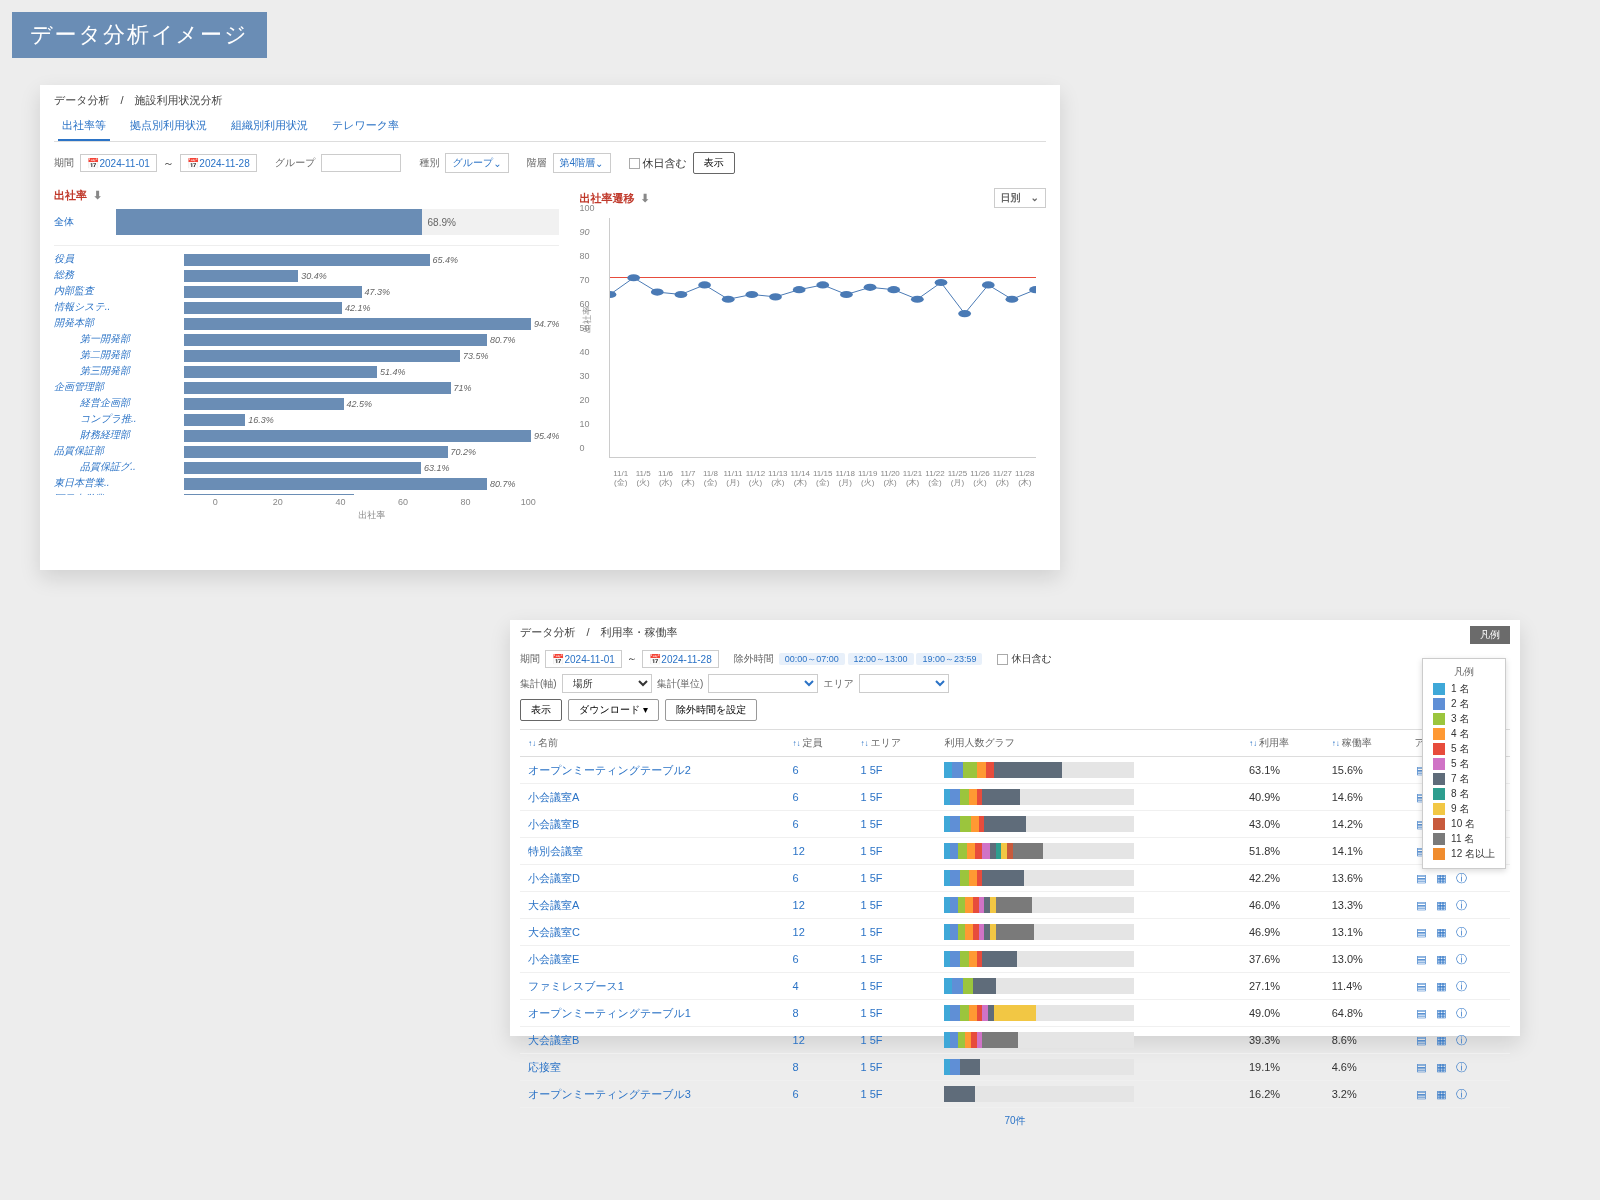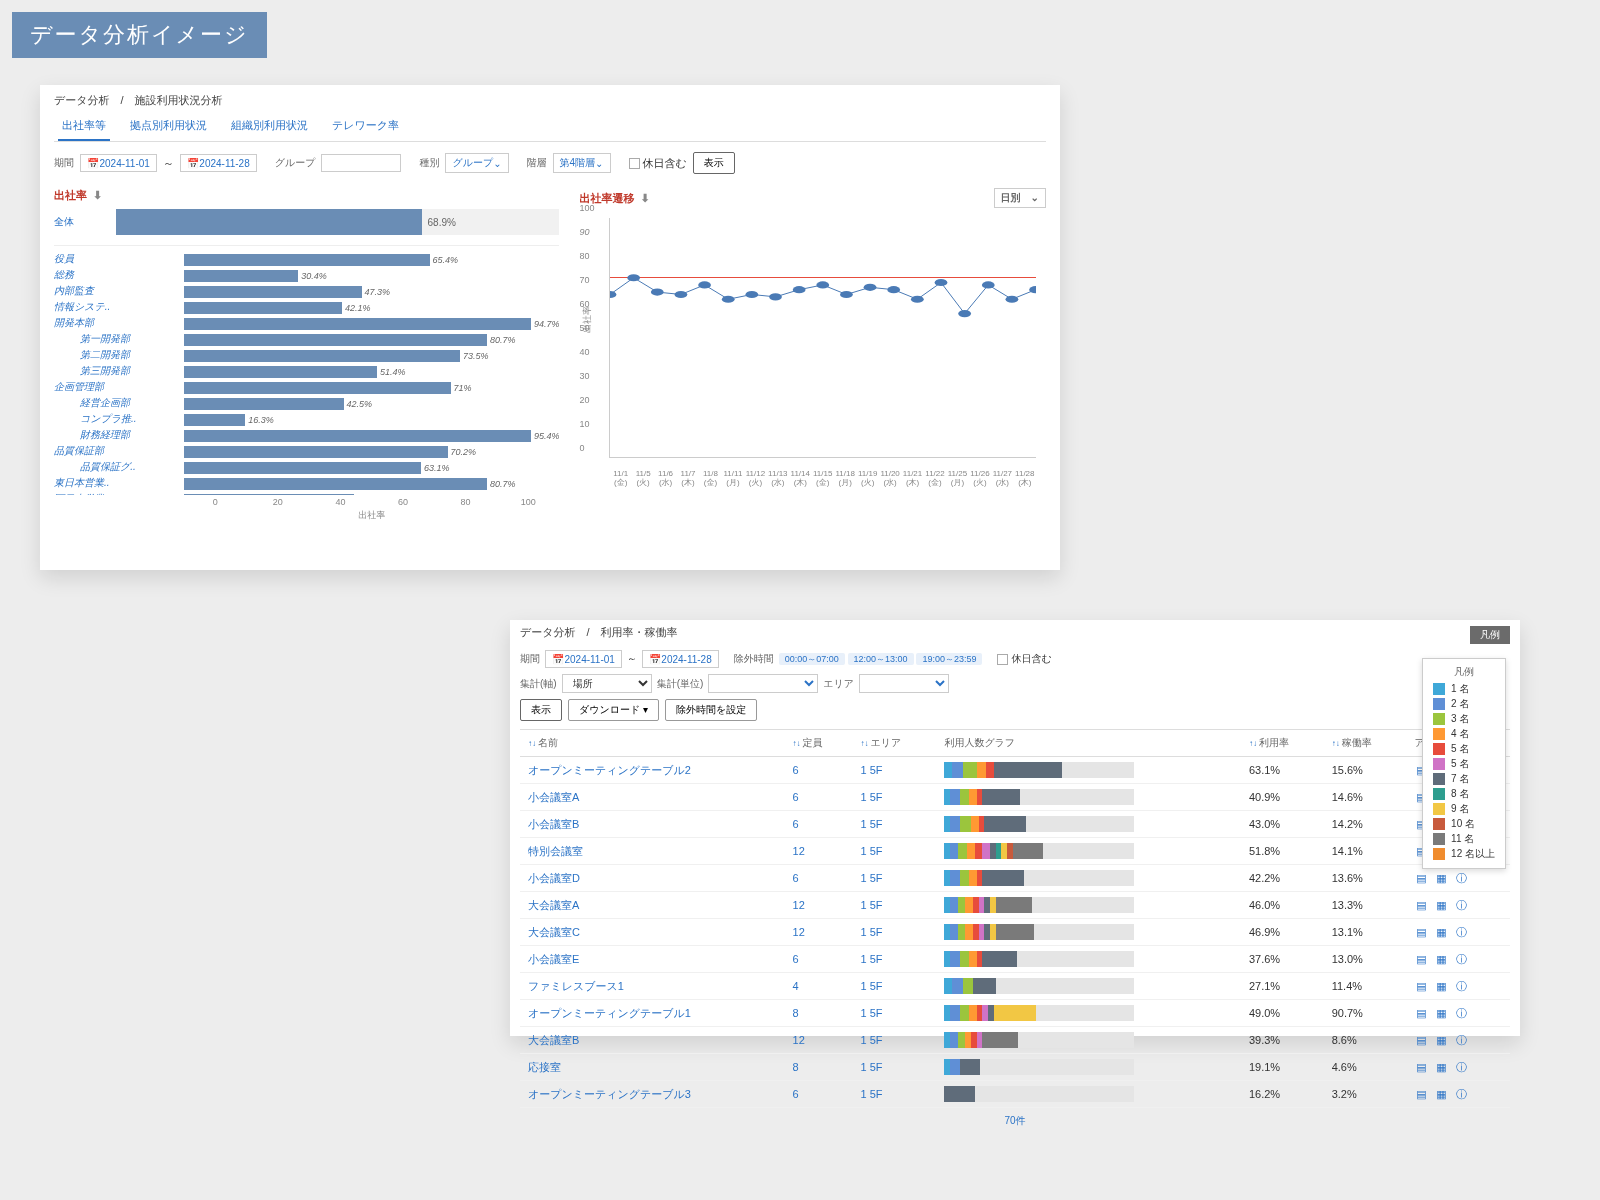--- a/index.html
+++ b/index.html
@@ -659,21 +659,21 @@
                 <div class="seg" style="width:5%;background:#5f8fd6"></div>
                 <div class="seg" style="width:5%;background:#9bc53d"></div>
                 <div class="seg" style="width:4%;background:#ff9933"></div>
                 <div class="seg" style="width:3%;background:#e74c3c"></div>
                 <div class="seg" style="width:3%;background:#d073c6"></div>
                 <div class="seg" style="width:3%;background:#5f6c7a"></div>
                 <div class="seg" style="width:22%;background:#f2c744"></div>
               </div>
             </td>
             <td>49.0%</td>
-            <td>90.7%</td>
+            <td>64.8%</td>
             <td>
               <div class="actions">
                 <span class="act-ic">▤</span>
                 <span class="act-ic">▦</span>
                 <span class="act-ic">ⓘ</span>
               </div>
             </td>
           </tr>
           <tr>
             <td class="name-cell">大会議室B</td>

